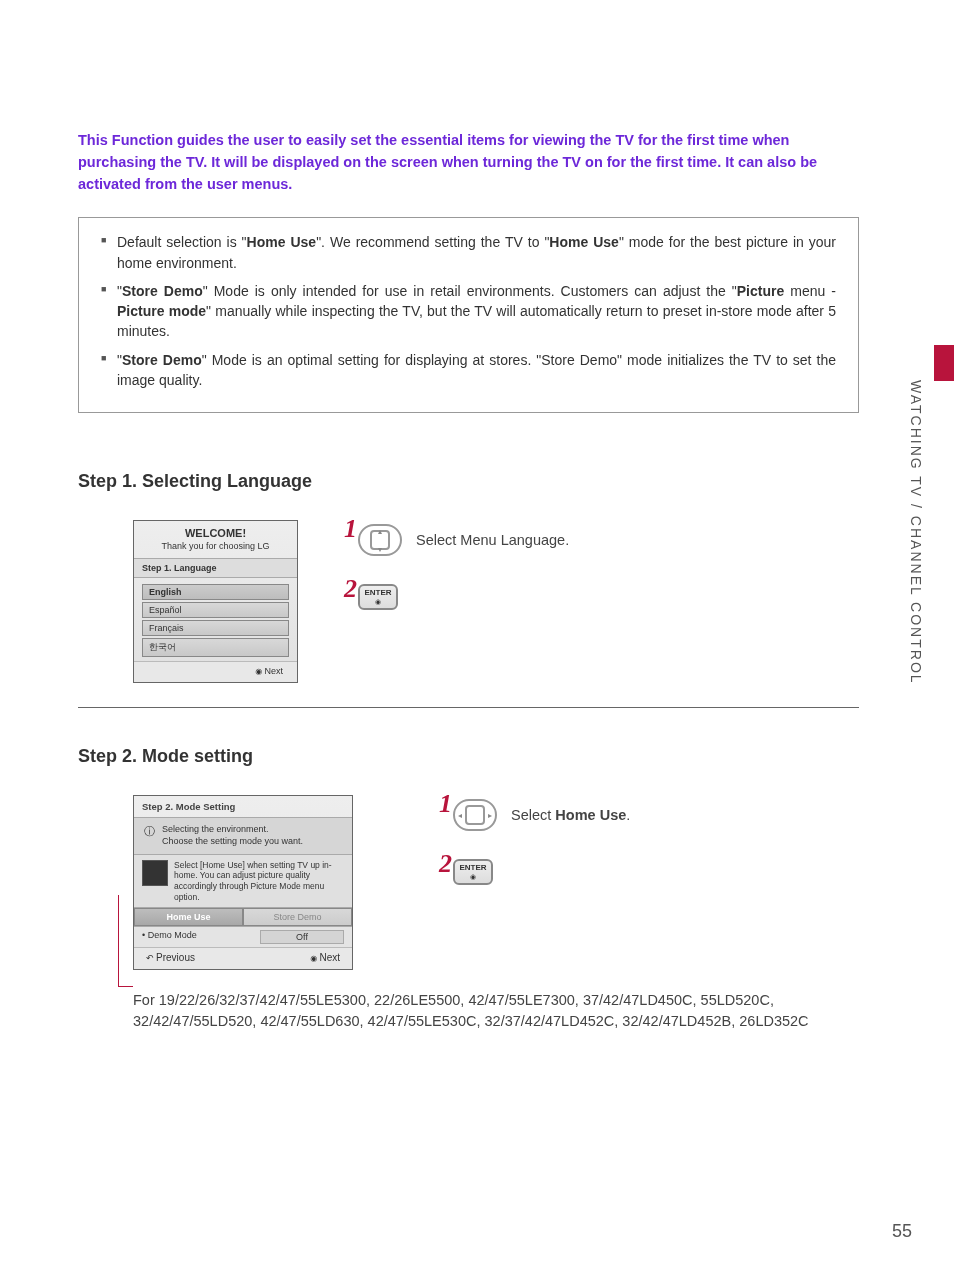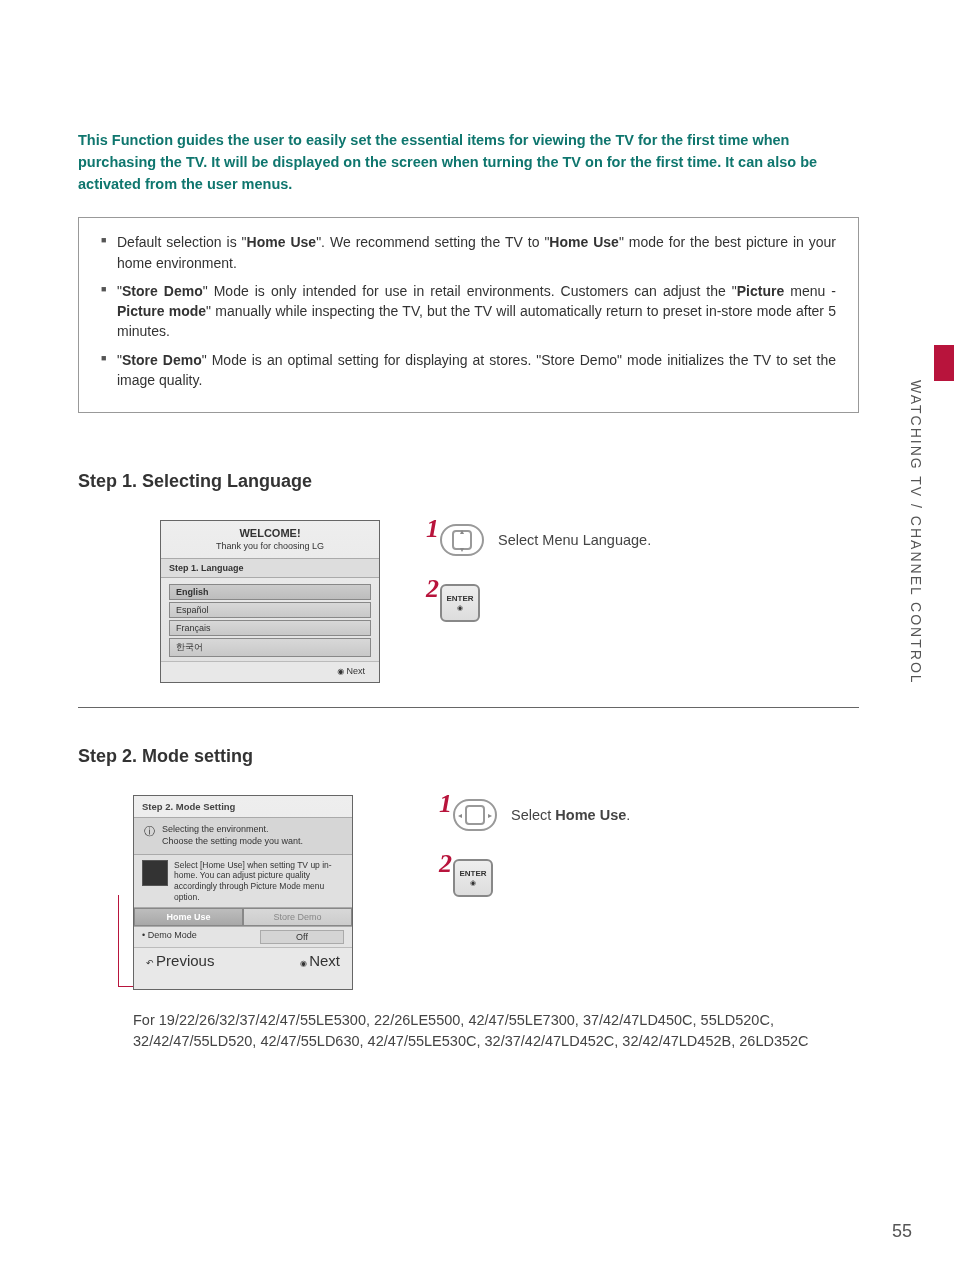--- a/index.html
+++ b/index.html
@@ -20,21 +20,21 @@
     color: #b8143c;
     font-size: 30px;
     font-weight: 400;
     letter-spacing: 0.5px;
     margin-bottom: 38px;
   }
   .intro {
     font-size: 14.5px;
     font-weight: 700;
     line-height: 1.5;
-    color: #0f766e;
+    color: #6d28d9;
     margin-bottom: 22px;
   }
   .tab-marker {
     position: absolute;
     right: 0;
     top: 345px;
     width: 20px;
     height: 36px;
     background: #b8143c;
   }
@@ -76,22 +76,22 @@
     margin-bottom: 28px;
   }
   .step-row {
     display: flex;
     align-items: flex-start;
     gap: 60px;
     margin-bottom: 20px;
   }
   
   .dialog1 {
-    width: 220px;
-    margin-left: 82px;
+    width: 165px;
+    margin-left: 55px;
     border: 1px solid #666;
     background: linear-gradient(#eee,#e0e0e0);
     font-size: 10px;
   }
   .dialog1 .d-head {
     text-align: center;
     padding: 5px 0 6px;
     line-height: 1.3;
   }
   .dialog1 .d-head .wt { font-weight: 700; font-size: 11px; }
@@ -173,24 +173,24 @@
     display:flex; align-items:flex-start;
     padding:3px 8px;
     border-top:1px solid #aaa;
     background:#e4e4e4;
     font-size:9px;
   }
   .dialog2 .d2-demo .lbl { flex:1; }
   .dialog2 .d2-demo .val { width:84px; text-align:center; background:#d4d4d4; border:1px solid #aaa; padding:1px 0;}
   .dialog2 .d2-foot {
     display:flex; justify-content:space-between;
-    padding:4px 12px 20px;
+    padding:4px 12px 6px;
     border-top:1px solid #bbb;
     background:#e8e8e8;
-    font-size:15px;
+    font-size:10px;
   }
   .dialog2 .d2-foot .prev::before { content:"↶ "; font-size:9px;}
   .dialog2 .d2-foot .next::before { content:"◉ "; font-size:8px;}
   
   .instr-col { padding-top: 4px; }
   .instr-row {
     display:flex;
     align-items:center;
     gap:14px;
     margin-bottom: 28px;
@@ -217,21 +217,21 @@
     content:"";
     width:16px;height:16px;
     border:2px solid #999;
     border-radius:4px;
   }
   .remote-btn.nav .arr-u,.remote-btn.nav .arr-d { position:absolute; font-size:8px; color:#888; left:50%; transform:translateX(-50%);}
   .remote-btn.nav .arr-u{top:1px;} .remote-btn.nav .arr-d{bottom:0;}
   .remote-btn.nav4 .arr-l,.remote-btn.nav4 .arr-r{position:absolute;font-size:8px;color:#888;top:50%;transform:translateY(-50%);}
   .remote-btn.nav4 .arr-l{left:3px;} .remote-btn.nav4 .arr-r{right:3px;}
   .remote-btn.enter {
-    width:40px;height:38px;
+    width:40px;height:26px;
     border:2px solid #888;
     border-radius:6px;
     flex-direction:column;
     font-size:8px;
     font-weight:700;
     line-height:1;
     gap:1px;
     background:linear-gradient(#eee,#ddd);
   }
   .remote-btn.enter::after{content:"◉"; font-size:7px; font-weight:400;}

